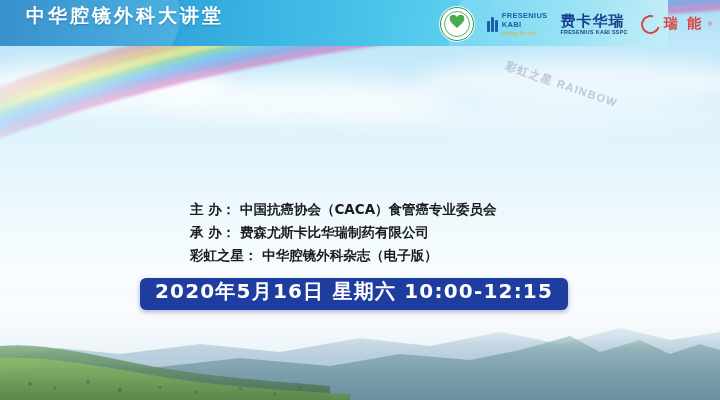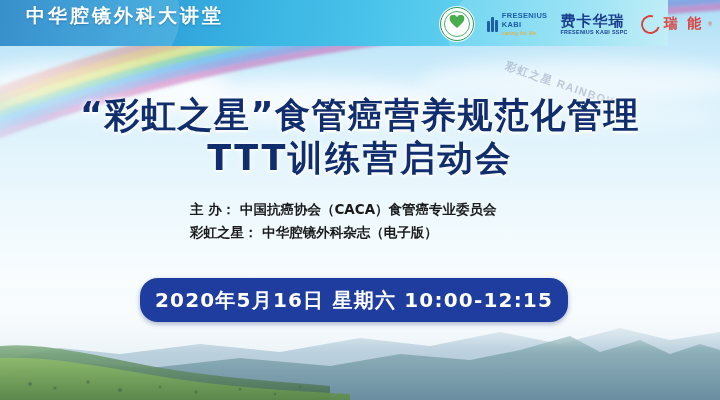--- a/index.html
+++ b/index.html
@@ -101,24 +101,24 @@
   .orgs{position:absolute;left:0;top:190px;width:720px;z-index:5;
     display:flex;flex-direction:column;align-items:center;margin-top:8px;}
   .org-row{
     font-family:"DejaVu Sans","Liberation Sans",sans-serif;
     font-size:13.5px;font-weight:bold;color:#1a1a1a;line-height:23px;
     width:340px;text-align:left;white-space:nowrap;
   }
 
   
   .datepill{
-    position:absolute;left:140px;top:278px;width:428px;height:44px;z-index:6;
-    background:#1f3d9e;border-radius:18px;
+    position:absolute;left:140px;top:278px;width:428px;height:32px;z-index:6;
+    background:#1f3d9e;border-radius:6px;
     box-shadow:0 2px 5px rgba(20,40,110,.35);
-    display:flex;align-items:center;justify-content:center;
+    display:flex;justify-content:center;
   }
   .datepill span{
     font-family:"DejaVu Sans","Liberation Sans",sans-serif;
     font-size:20px;font-weight:bold;color:#ffffff;letter-spacing:1.2px;white-space:nowrap;
   }
 
   
   .land{position:absolute;left:0;bottom:0;width:720px;height:112px;overflow:hidden;}
   .haze{position:absolute;left:0;top:0;width:720px;height:60px;z-index:4;
     background:linear-gradient(to bottom,#ffffff 0%,rgba(255,255,255,.85) 35%,rgba(255,255,255,.25) 75%,rgba(255,255,255,0) 100%);}
@@ -201,27 +201,24 @@
     </div>
 
     <div class="rn">
       <div class="rn-mark"></div>
       <div class="rn-cn">瑞 能</div>
       <div class="rn-r">®</div>
     </div>
 
   </div>
 
-  <div class="title">
-    <div class="l1">“彩虹之星”食管癌营养规范化管理</div>
-    <div class="l2">TTT训练营启动会</div>
-  </div>
 
   <div class="orgs">
     <div class="org-row">主  办： 中国抗癌协会（CACA）食管癌专业委员会</div>
+    <div class="org-row">承  办： 费森尤斯卡比华瑞制药有限公司</div>
     <div class="org-row">彩虹之星： 中华腔镜外科杂志（电子版）</div>
   </div>
 
   <div class="datepill">
     <span>2020年5月16日   星期六  10:00-12:15</span>
   </div>
 
   <div class="land">
     <svg width="720" height="112" viewBox="0 0 720 112" preserveAspectRatio="none">
       <defs>

